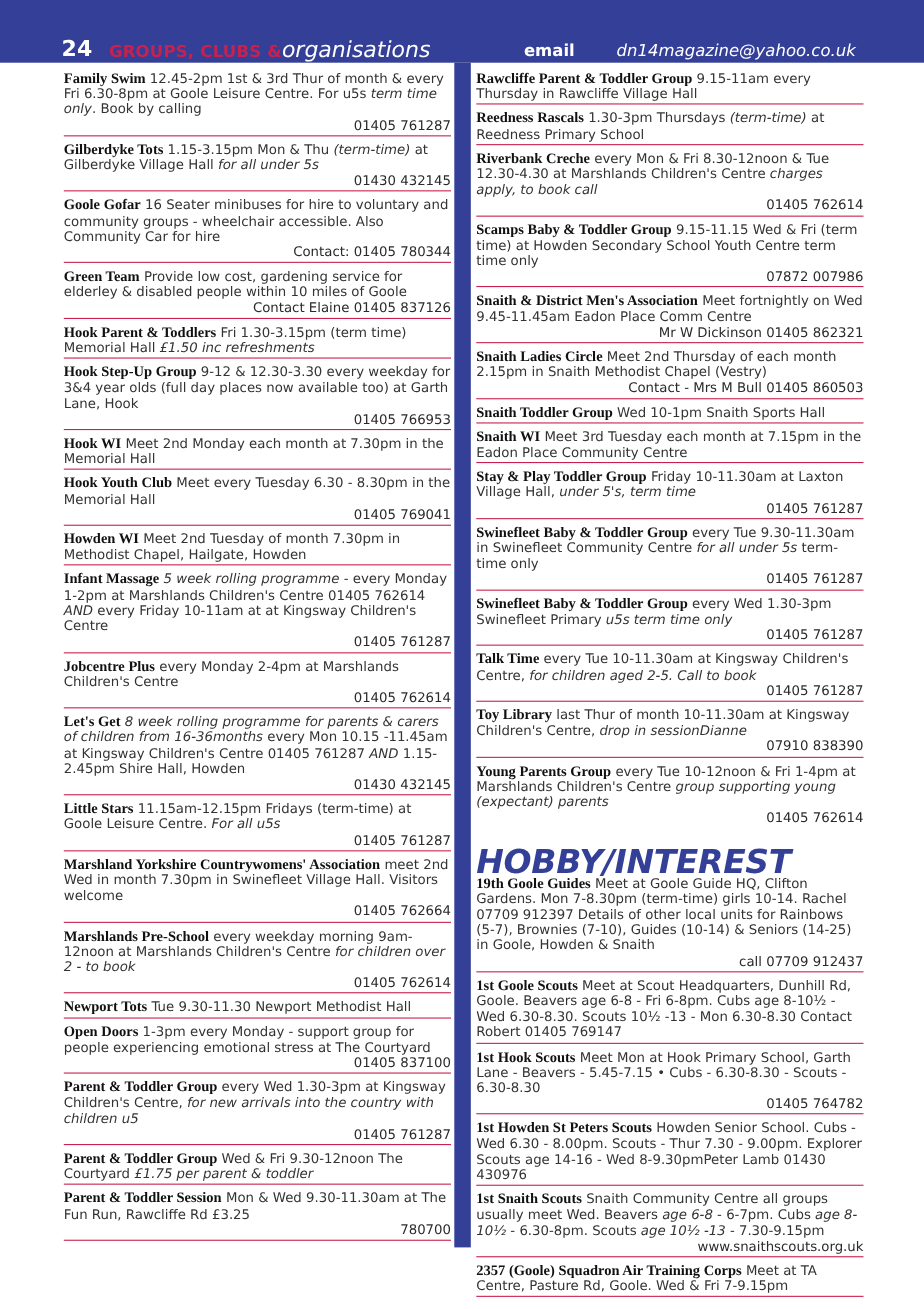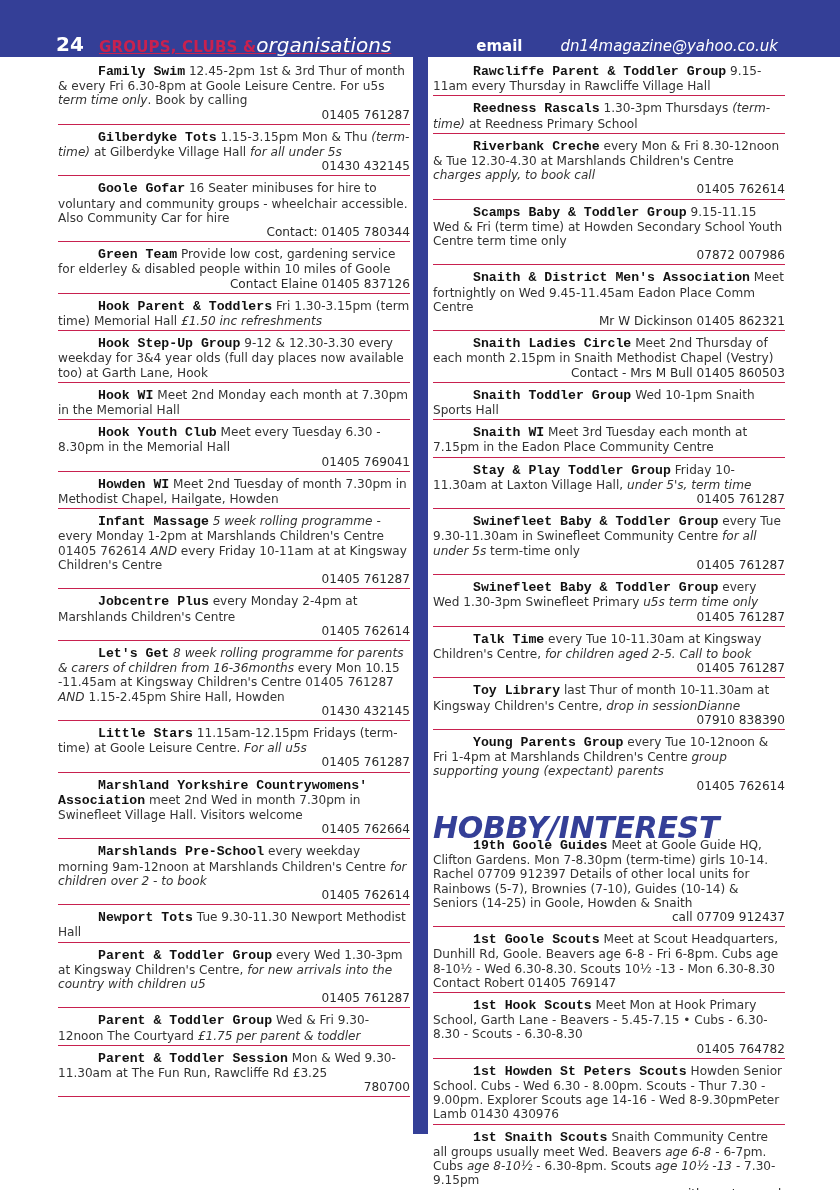--- a/index.html
+++ b/index.html
@@ -10,21 +10,20 @@
   .header-band {
     position: absolute; left: 0; top: 0; width: 840px; height: 57px; background: #343f97;
   }
   .page-num {
     position: absolute; left: 56px; top: 32px; color: #fff; font-weight: bold; font-size: 20px;
     font-family: "DejaVu Sans", sans-serif;
   }
   .section-title {
     position: absolute; left: 99px; top: 33px; font-size: 15px; font-weight: bold; color: #c8214f;
     letter-spacing: 0.2px;
-    text-decoration: underline;
   }
   .section-title .italic-part {
     color: #ffffff; font-style: italic; font-weight: normal; font-size: 20px; letter-spacing: 0;
   }
   .email {
     position: absolute; right: 62px; top: 37px; color: #fff; font-size: 15px;
   }
   .email b { font-weight: bold; }
   .email i { font-style: italic; padding-left: 38px; }
   .divider {
@@ -39,22 +38,21 @@
   .col-right { left: 433px; }
 
   .entry {
     border-bottom: 1.5px solid #c8214f;
     padding: 1px 0 2px 0;
     margin-bottom: 4px;
   }
   .entry.no-line { border-bottom: none; }
   .entry-name {
     font-weight: bold; color: #111; font-size: 13.2px;
-    font-family: Liberation Mono, monospace;
-    margin-left: 40px;
+    font-family: Liberation Serif, serif;
   }
   .entry-body { color: #333; }
   .entry i { font-style: italic; }
   .contact-line { display: block; text-align: right; }
 
   .hobby-title {
     font-family: "DejaVu Sans", sans-serif; font-weight: bold; font-size: 30px;
     color: #343f97; margin: 26px 0 2px 0; letter-spacing: -0.3px; font-style: italic;
   }
 </style>
@@ -72,31 +70,32 @@
 </div>
 
 <div class="divider"></div>
 
 <div class="col col-left" id="leftCol">
     <div class="entry"><span class="entry-name">Family Swim</span> <span class="entry-body">12.45-2pm 1st &amp; 3rd Thur of month &amp; every Fri 6.30-8pm at Goole Leisure Centre. For u5s </span><i class="entry-body">term time only</i><span class="entry-body">. Book by calling</span><span class="contact-line">01405 761287</span></div>
     <div class="entry"><span class="entry-name">Gilberdyke Tots</span> <span class="entry-body">1.15-3.15pm Mon &amp; Thu </span><i class="entry-body">(term-time)</i><span class="entry-body"> at Gilberdyke Village Hall </span><i class="entry-body">for all under 5s</i><span class="contact-line">01430 432145</span></div>
     <div class="entry"><span class="entry-name">Goole Gofar</span> <span class="entry-body">16 Seater minibuses for hire to voluntary and community groups - wheelchair accessible. Also Community Car for hire</span><span class="contact-line">Contact: 01405 780344</span></div>
     <div class="entry"><span class="entry-name">Green Team</span> <span class="entry-body">Provide low cost, gardening service for elderley &amp; disabled people within 10 miles of Goole</span><span class="contact-line">Contact Elaine 01405 837126</span></div>
     <div class="entry"><span class="entry-name">Hook Parent &amp; Toddlers</span> <span class="entry-body">Fri 1.30-3.15pm (term time) Memorial Hall </span><i class="entry-body">£1.50 inc refreshments</i></div>
-    <div class="entry"><span class="entry-name">Hook Step-Up Group</span> <span class="entry-body">9-12 &amp; 12.30-3.30 every weekday for 3&amp;4 year olds (full day places now available too) at Garth Lane, Hook</span></div>
+    <div class="entry"><span class="entry-name">Hook Step-Up Group</span> <span class="entry-body">9-12 &amp; 12.30-3.30 every weekday for 3&amp;4 year olds (full day places now available too) at Garth Lane, Hook</span><span class="contact-line">01405 766953</span></div>
     <div class="entry"><span class="entry-name">Hook WI</span> <span class="entry-body">Meet 2nd Monday each month at 7.30pm in the Memorial Hall</span></div>
     <div class="entry"><span class="entry-name">Hook Youth Club</span> <span class="entry-body">Meet every Tuesday 6.30 - 8.30pm in the Memorial Hall</span><span class="contact-line">01405 769041</span></div>
     <div class="entry"><span class="entry-name">Howden WI</span> <span class="entry-body">Meet 2nd Tuesday of month 7.30pm in Methodist Chapel, Hailgate, Howden</span></div>
     <div class="entry"><span class="entry-name">Infant Massage</span> <i class="entry-body">5 week rolling programme</i><span class="entry-body"> - every Monday 1-2pm at Marshlands Children's Centre 01405 762614 </span><i class="entry-body">AND</i><span class="entry-body"> every Friday 10-11am at at Kingsway Children's Centre</span><span class="contact-line">01405 761287</span></div>
     <div class="entry"><span class="entry-name">Jobcentre Plus</span> <span class="entry-body">every Monday 2-4pm at Marshlands Children's Centre</span><span class="contact-line">01405 762614</span></div>
     <div class="entry"><span class="entry-name">Let's Get</span> <i class="entry-body">8 week rolling programme for parents &amp; carers of children from 16-36months</i><span class="entry-body"> every Mon 10.15 -11.45am at Kingsway Children's Centre 01405 761287 </span><i class="entry-body">AND</i><span class="entry-body"> 1.15-2.45pm Shire Hall, Howden</span><span class="contact-line">01430 432145</span></div>
     <div class="entry"><span class="entry-name">Little Stars</span> <span class="entry-body">11.15am-12.15pm Fridays (term-time) at Goole Leisure Centre. </span><i class="entry-body">For all u5s</i><span class="contact-line">01405 761287</span></div>
     <div class="entry"><span class="entry-name">Marshland Yorkshire Countrywomens' Association</span> <span class="entry-body">meet 2nd Wed in month 7.30pm in Swinefleet Village Hall. Visitors welcome</span><span class="contact-line">01405 762664</span></div>
     <div class="entry"><span class="entry-name">Marshlands Pre-School</span> <span class="entry-body">every weekday morning 9am-12noon at Marshlands Children's Centre </span><i class="entry-body">for children over 2 - to book</i><span class="contact-line">01405 762614</span></div>
     <div class="entry"><span class="entry-name">Newport Tots</span> <span class="entry-body">Tue 9.30-11.30 Newport Methodist Hall</span></div>
+    <div class="entry"><span class="entry-name">Open Doors</span> <span class="entry-body">1-3pm every Monday - support group for people experiencing emotional stress at The Courtyard</span><span class="contact-line">01405 837100</span></div>
     <div class="entry"><span class="entry-name">Parent &amp; Toddler Group</span> <span class="entry-body">every Wed 1.30-3pm at Kingsway Children's Centre, </span><i class="entry-body">for new arrivals into the country with children u5</i><span class="contact-line">01405 761287</span></div>
     <div class="entry"><span class="entry-name">Parent &amp; Toddler Group</span> <span class="entry-body">Wed &amp; Fri 9.30-12noon The Courtyard </span><i class="entry-body">£1.75 per parent &amp; toddler</i></div>
     <div class="entry"><span class="entry-name">Parent &amp; Toddler Session</span> <span class="entry-body">Mon &amp; Wed 9.30-11.30am at The Fun Run, Rawcliffe Rd £3.25</span><span class="contact-line">780700</span></div>
   </div>
 <div class="col col-right" id="rightCol">
     <div class="entry"><span class="entry-name">Rawcliffe Parent &amp; Toddler Group</span> <span class="entry-body">9.15-11am every Thursday in Rawcliffe Village Hall</span></div>
     <div class="entry"><span class="entry-name">Reedness Rascals</span> <span class="entry-body">1.30-3pm Thursdays </span><i class="entry-body">(term-time)</i><span class="entry-body"> at Reedness Primary School</span></div>
     <div class="entry"><span class="entry-name">Riverbank Creche</span> <span class="entry-body">every Mon &amp; Fri 8.30-12noon &amp; Tue 12.30-4.30 at Marshlands Children's Centre </span><i class="entry-body">charges apply, to book call</i><span class="contact-line">01405 762614</span></div>
     <div class="entry"><span class="entry-name">Scamps Baby &amp; Toddler Group</span> <span class="entry-body">9.15-11.15 Wed &amp; Fri (term time) at Howden Secondary School Youth Centre term time only</span><span class="contact-line">07872 007986</span></div>
     <div class="entry"><span class="entry-name">Snaith &amp; District Men's Association</span> <span class="entry-body">Meet fortnightly on Wed 9.45-11.45am Eadon Place Comm Centre</span><span class="contact-line">Mr W Dickinson 01405 862321</span></div>

